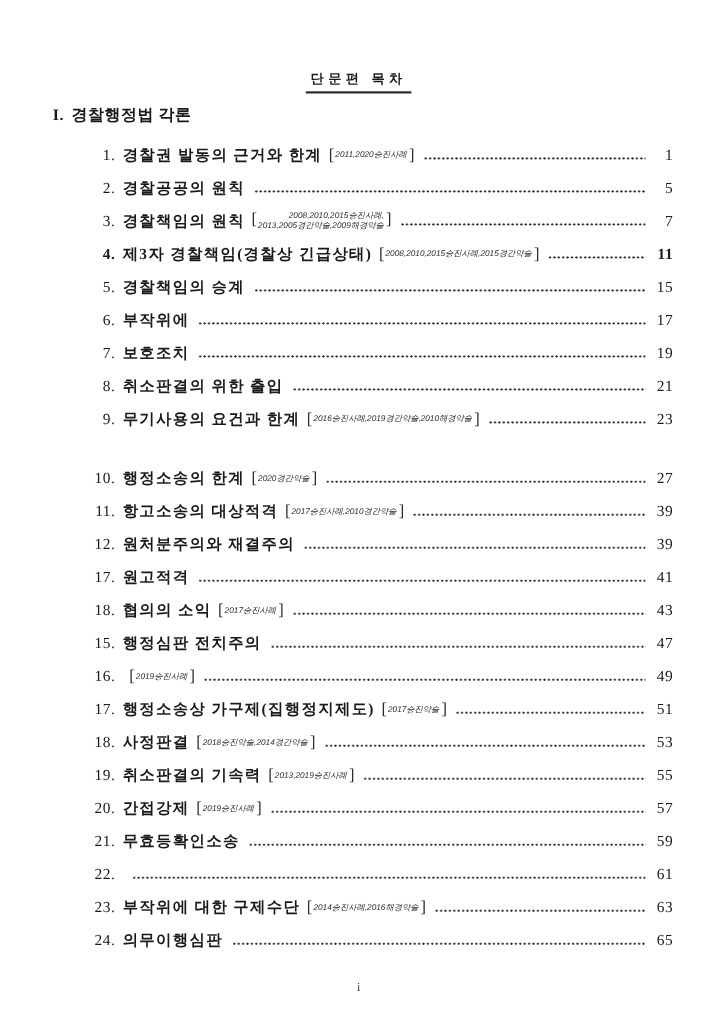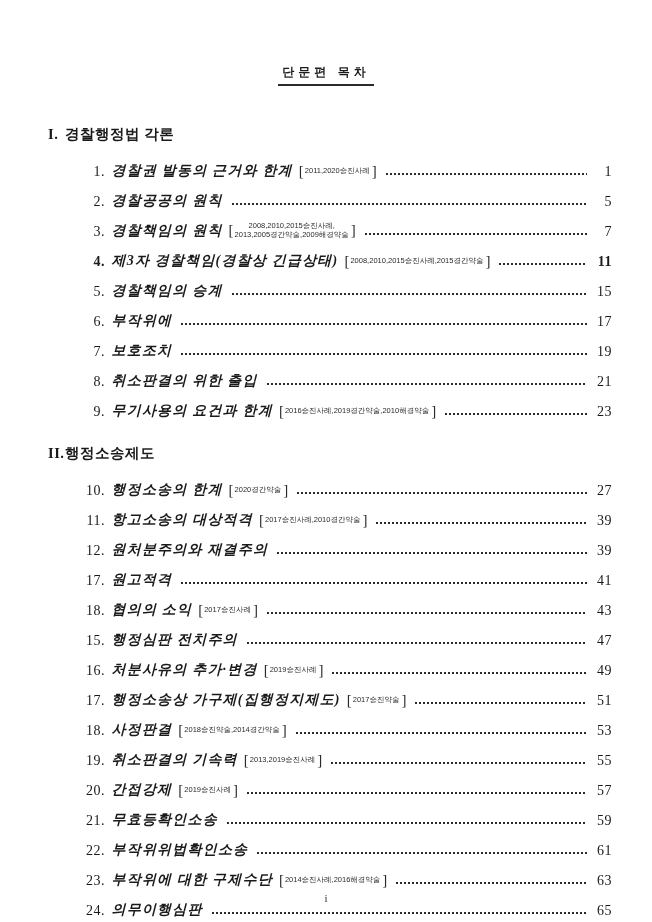--- a/index.html
+++ b/index.html
@@ -34,21 +34,21 @@
     font-size: 12px;
     font-weight: bold;
     letter-spacing: 4px;
     padding: 0 4px 3px 4px;
     border-bottom: 2px solid #2b2b2b;
     font-family: Liberation Sans, sans-serif;
   }
 
   
   .toc {
-    margin-top: 39px;
+    margin-top: 10px;
     padding: 0 40px 0 48px;
   }
 
   .section {
     margin-bottom: 2px;
   }
   .section + .section {
     margin-top: 24px;
   }
 
@@ -85,21 +85,20 @@
     letter-spacing: 0.5px;
   }
   .entry-num-dot {
     flex: 0 0 auto;
     padding-right: 7px;
   }
   .entry-title {
     flex: 0 0 auto;
     letter-spacing: 1.2px;
     font-weight: bold;
-    font-style: italic;
   }
   .entry-tag {
     flex: 0 0 auto;
     font-size: 7.5px;
     line-height: 1.12;
     font-weight: normal;
     letter-spacing: 0;
     color: #2a2a2a;
     margin-left: 6px;
     position: relative;
@@ -113,21 +112,22 @@
     font-family: "Liberation Serif", serif;
     font-weight: normal;
     line-height: 1;
     position: relative;
     top: 0px;
   }
   .entry-tag .brk-l { margin-right: 1px; }
   .entry-tag .brk-r { margin-left: 2px; }
   .entry-tag .tag-lines {
     display: inline-block;
-    text-align: center;
+    text-align: right;
+    font-style: italic;
   }
   .entry-tag .tag-line { display: block; }
 
   .entry-leader {
     flex: 1 1 auto;
     overflow: hidden;
     margin: 0 3px 4px 8px;
     height: 8px;
     position: relative;
   }
@@ -261,21 +261,20 @@
             <span class="tag-lines">
               <span class="tag-line">2016승진사례,2019경간약술,2010해경약술</span>
             </span>
             <span class="brk brk-r">]</span>
           </span>
           <span class="entry-leader"></span>
           <span class="entry-page">23</span>
         </div>
       </div>
       <div class="section">
-        <div class="section-head"><span class="section-roman">II.</span><span>행정소송제도</span></div>
         <div class="entry">
           <span class="entry-num">10</span>
           <span class="entry-num-dot">.</span>
           <span class="entry-title">행정소송의 한계</span>
           <span class="entry-tag">
             <span class="brk brk-l">[</span>
             <span class="tag-lines">
               <span class="tag-line">2020경간약술</span>
             </span>
             <span class="brk brk-r">]</span>
@@ -328,21 +327,20 @@
         <div class="entry">
           <span class="entry-num">15</span>
           <span class="entry-num-dot">.</span>
           <span class="entry-title">행정심판 전치주의</span>
           <span class="entry-leader"></span>
           <span class="entry-page">47</span>
         </div>
         <div class="entry">
           <span class="entry-num">16</span>
           <span class="entry-num-dot">.</span>
-          <span class="entry-title">처분사유의 추가·변경</span>
           <span class="entry-tag">
             <span class="brk brk-l">[</span>
             <span class="tag-lines">
               <span class="tag-line">2019승진사례</span>
             </span>
             <span class="brk brk-r">]</span>
           </span>
           <span class="entry-leader"></span>
           <span class="entry-page">49</span>
         </div>
@@ -405,21 +403,20 @@
         <div class="entry">
           <span class="entry-num">21</span>
           <span class="entry-num-dot">.</span>
           <span class="entry-title">무효등확인소송</span>
           <span class="entry-leader"></span>
           <span class="entry-page">59</span>
         </div>
         <div class="entry">
           <span class="entry-num">22</span>
           <span class="entry-num-dot">.</span>
-          <span class="entry-title">부작위위법확인소송</span>
           <span class="entry-leader"></span>
           <span class="entry-page">61</span>
         </div>
         <div class="entry">
           <span class="entry-num">23</span>
           <span class="entry-num-dot">.</span>
           <span class="entry-title">부작위에 대한 구제수단</span>
           <span class="entry-tag">
             <span class="brk brk-l">[</span>
             <span class="tag-lines">

